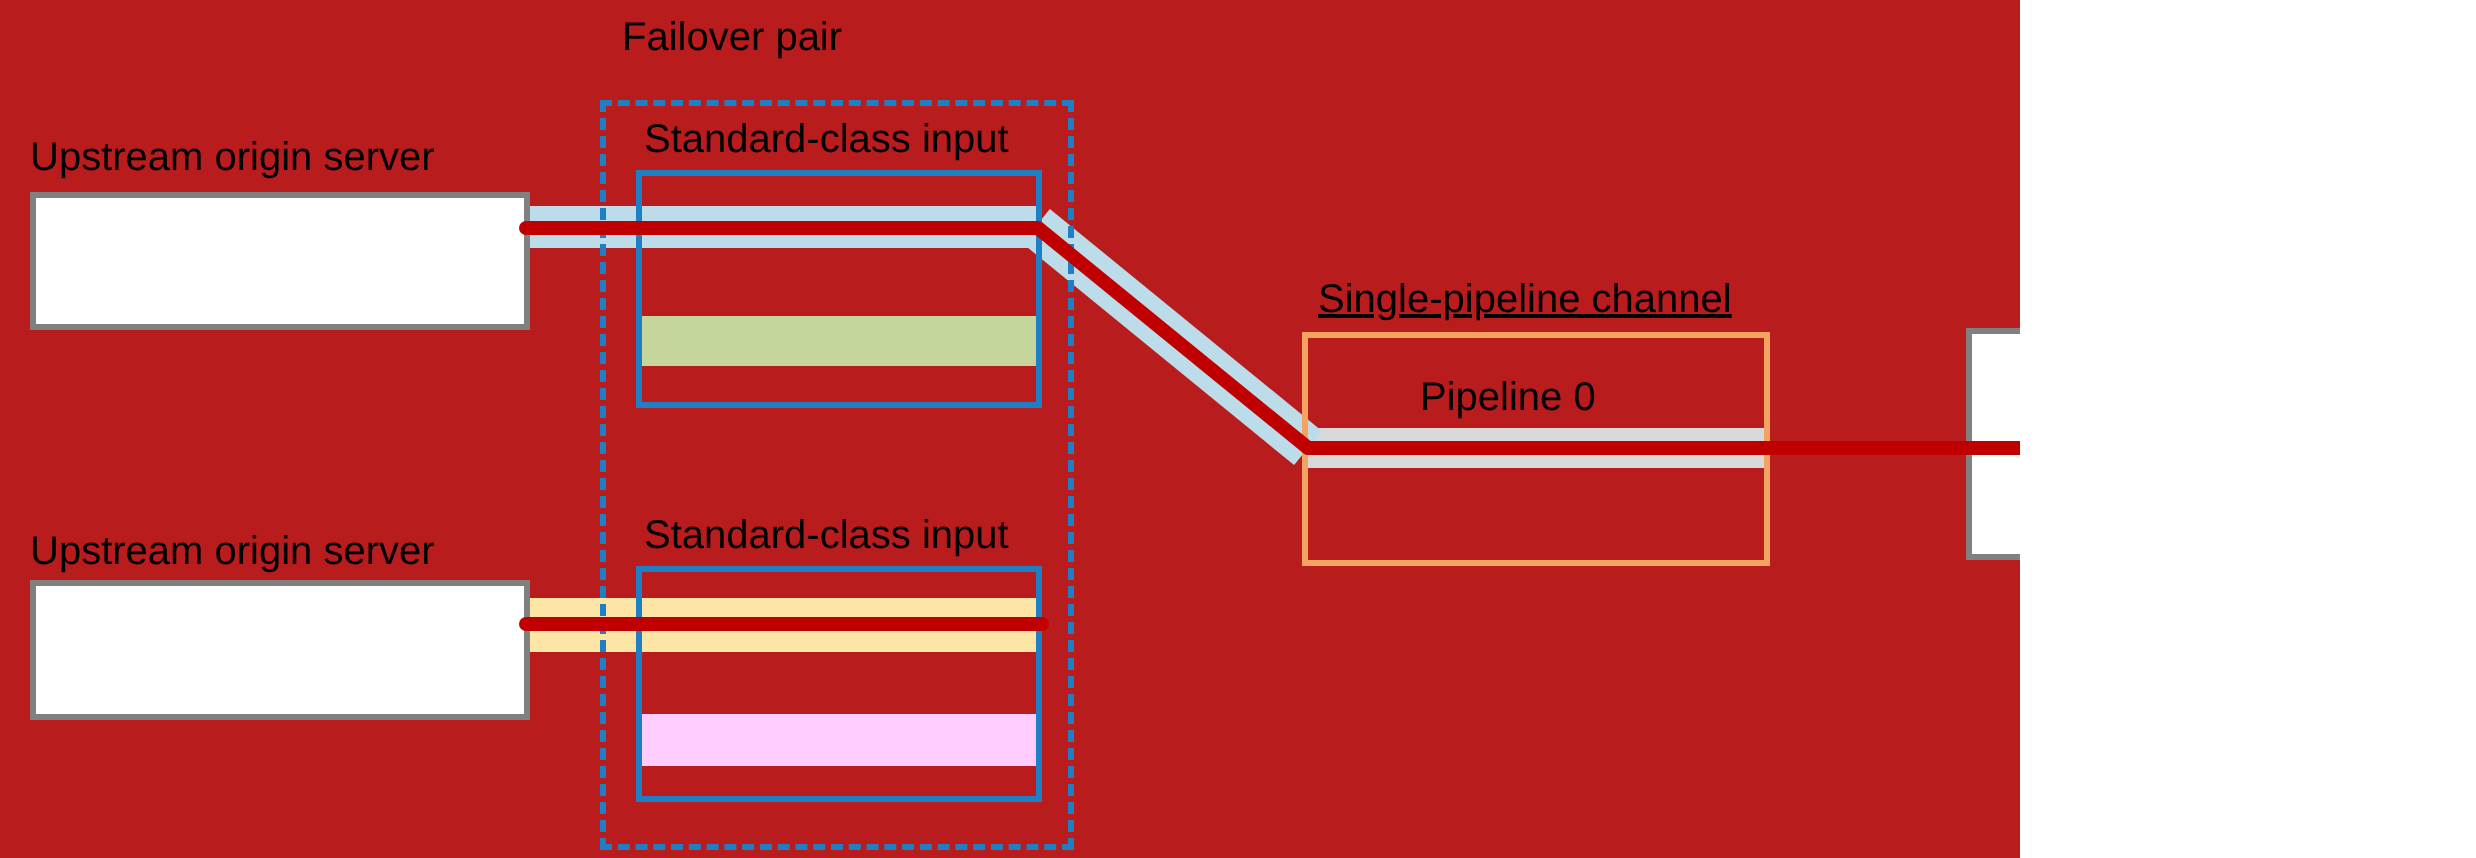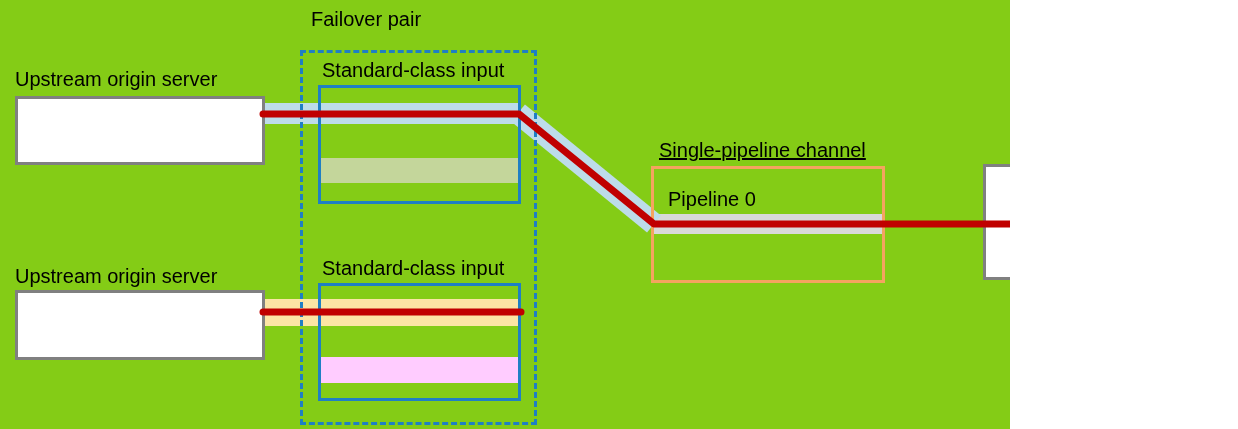--- a/index.html
+++ b/index.html
@@ -7,21 +7,21 @@
     padding: 0;
     background: #ffffff;
   }
   body {
     font-family: "Liberation Sans", "DejaVu Sans", sans-serif;
   }
   #canvas {
     position: relative;
     width: 1010px;
     height: 429px;
-    background: #84cc16;
+    background: #b91c1c;
     overflow: hidden;
   }
   .lbl {
     position: absolute;
     color: #000000;
     font-size: 20px;
     line-height: 22px;
     white-space: nowrap;
     font-family: "Liberation Sans", "DejaVu Sans", sans-serif;
   }
@@ -100,16 +100,16 @@
   <div class="lbl" style="left:15px; top:68px;">Upstream origin server</div>
 
   <div class="lbl" style="left:322px; top:59px;">Standard-class input</div>
 
   <div class="lbl" style="left:15px; top:265px;">Upstream origin server</div>
 
   <div class="lbl" style="left:322px; top:257px;">Standard-class input</div>
 
   <div class="lbl" style="left:659px; top:139px;text-decoration:underline;">Single-pipeline channel</div>
 
-  <div class="lbl" style="left:668px; top:188px;">Pipeline 0</div>
+  <div class="lbl" style="left:710px; top:188px;">Pipeline 0</div>
 
 
 </div>
 
 </body></html>

